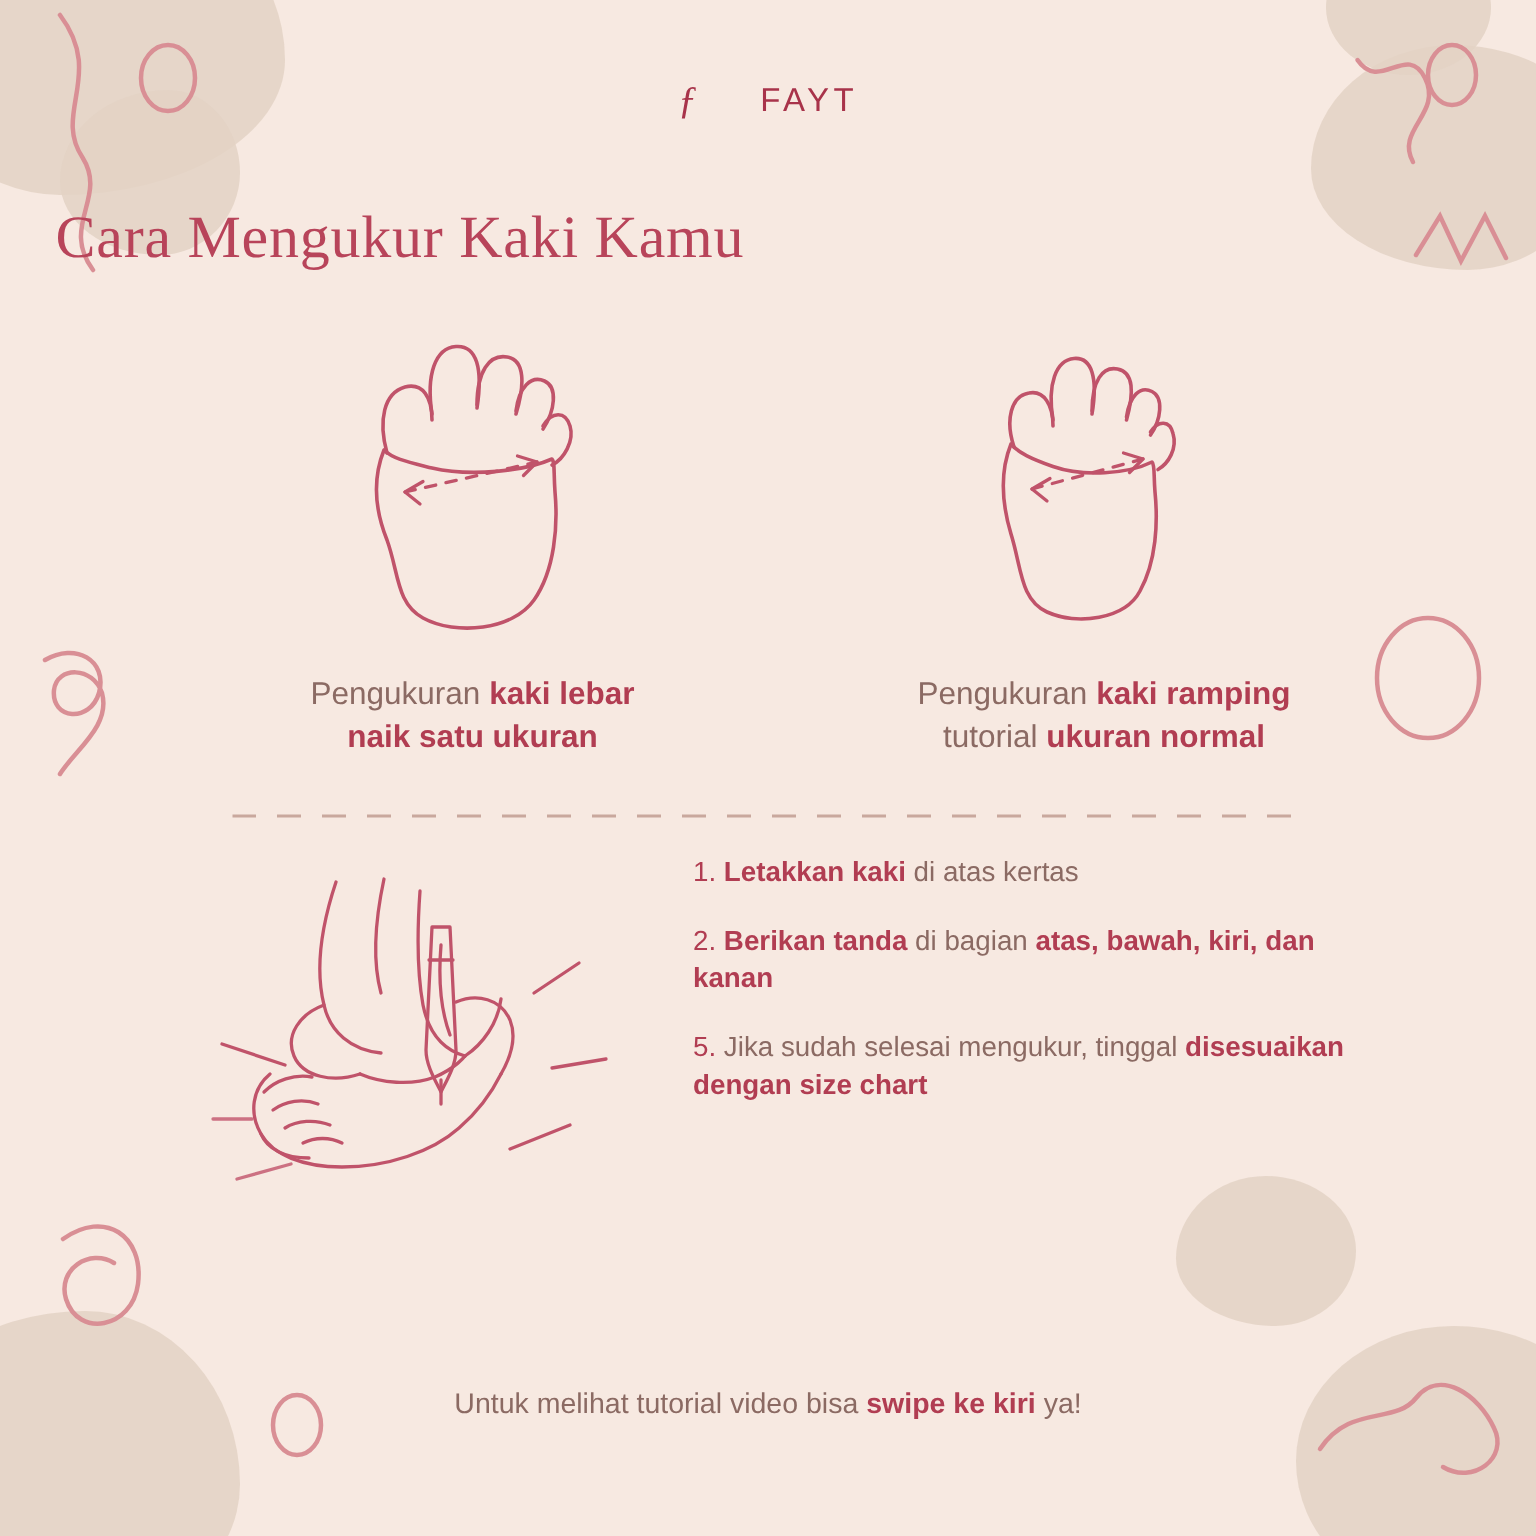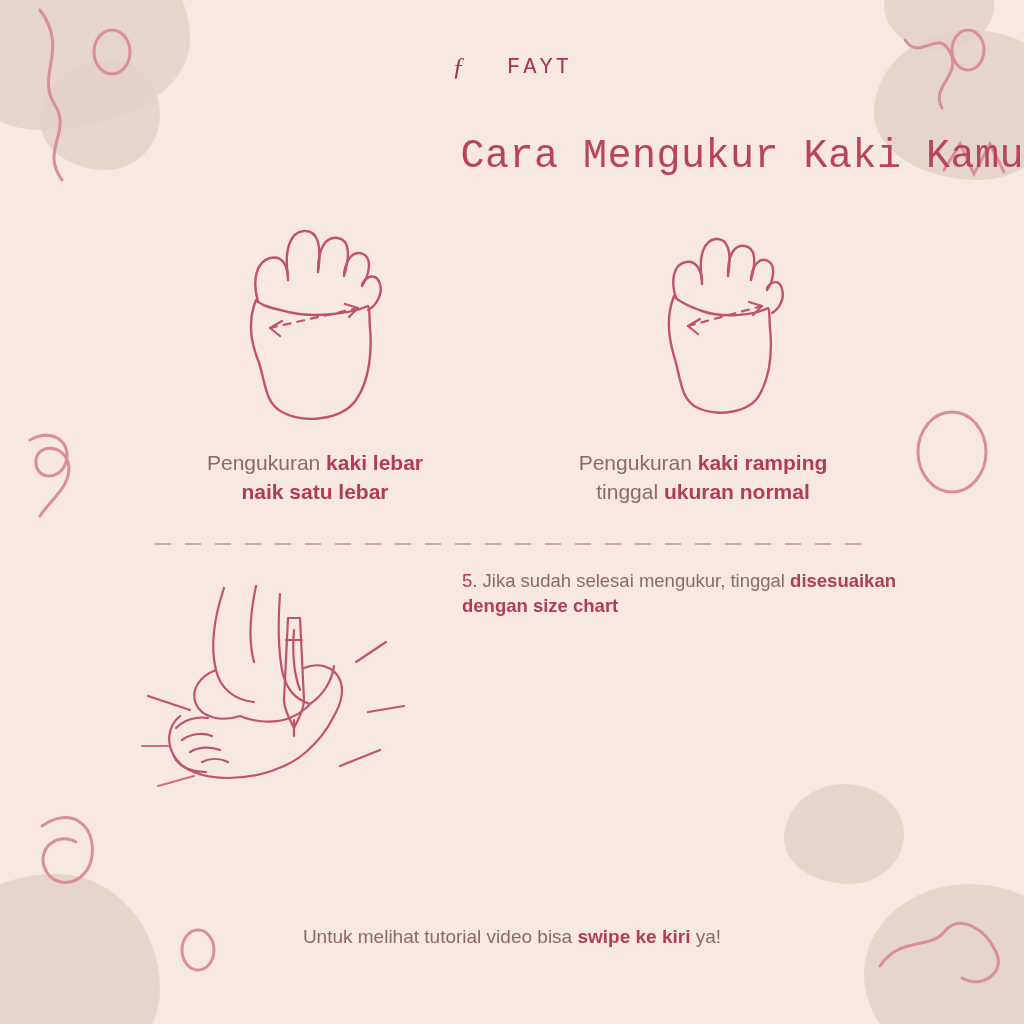--- a/index.html
+++ b/index.html
@@ -86,33 +86,33 @@
     display: inline-block;
     font-family: "Liberation Serif", serif;
     font-style: italic;
     font-size: 26px;
     vertical-align: middle;
     margin-right: 6px;
     color: #a8334a;
   }
   .brand-name {
     display: inline-block;
-    font-family: Liberation Mono, monospace;
+    font-family: Liberation Sans, sans-serif;
     font-size: 22px;
     letter-spacing: 3px;
     vertical-align: middle;
     color: #a8334a;
     margin-left: 36px;
   }
   .title {
     position: absolute;
     top: 134px;
     left: 0; right: 0;
-    text-align: right;
-    font-family: Liberation Mono, monospace;
+    text-align: left;
+    font-family: Liberation Serif, serif;
     font-size: 40px;
     color: #b8445a;
     letter-spacing: .5px;
     margin-left: 37px;
   }
   .feet-row {
     position: absolute;
     top: 210px;
     left: 0; right: 0;
     height: 230px;
@@ -126,21 +126,21 @@
 
   .caption {
     position: absolute;
     text-align: center;
     font-size: 21px;
     line-height: 29px;
     color: #8b6a63;
   }
   .caption b { color: #b13d52; font-weight: bold; }
   .cap-left { left: 120px; width: 390px; top: 448px; }
-  .cap-right { left: 493px; width: 420px; top: 448px; }
+  .cap-right { left: 526px; width: 420px; top: 448px; }
 
   .divider {
     position: absolute;
     top: 543px;
     left: 155px;
     width: 715px;
     height: 2px;
     background: repeating-linear-gradient(to right, #c9a89d 0 16px, transparent 16px 30px);
   }
   .hand-illustration {
@@ -237,26 +237,26 @@
         <g fill="none" stroke="#c0536a" stroke-width="2.2" stroke-linecap="round">
           <path d="M48,116 L122,96" stroke-dasharray="7 7"></path>
           <path d="M48,116 l12,-7 M48,116 l10,8"></path>
           <path d="M122,96 l-13,-4 M122,96 l-9,9"></path>
         </g>
       </svg>
     </div>
 
     <div class="caption cap-left">
       <span>Pengukuran </span><b>kaki lebar</b><br>
-      <b>naik satu lebar</b>
+      <b>naik satu ukuran</b>
     </div>
 
     <div class="caption cap-right">
       <span>Pengukuran </span><b>kaki ramping</b><br>
-      <span>tinggal </span><b>ukuran normal</b>
+      <span>tutorial </span><b>ukuran normal</b>
     </div>
 
     <div class="divider"></div>
 
     <svg class="hand-illustration" width="300" height="260" viewBox="0 0 300 260">
       <g fill="none" stroke="#c0536a" stroke-width="2.2" stroke-linecap="round" stroke-linejoin="round">
 
         <path d="M96,18 C86,48 82,76 88,100 C92,118 106,130 126,132"></path>
         <path d="M128,16 C122,44 120,70 126,92"></path>
         <path d="M152,24 C150,52 150,78 154,100 C158,120 168,130 182,134"></path>
@@ -282,20 +282,26 @@
         <path d="M14,176 L40,176" opacity=".8"></path>
         <path d="M30,216 L66,206" opacity=".8"></path>
         <path d="M228,92 L258,72"></path>
         <path d="M240,142 L276,136"></path>
         <path d="M212,196 L252,180"></path>
       </g>
     </svg>
 
     <div class="steps">
       <div class="step">
+        <span class="num">1.</span><b> Letakkan kaki</b><span> di atas kertas</span>
+      </div>
+      <div class="step">
+        <span class="num">2.</span><b> Berikan tanda</b><span> di bagian </span><b>atas, bawah, kiri, dan kanan</b>
+      </div>
+      <div class="step">
         <span class="num">5.</span><span> Jika sudah selesai mengukur, tinggal </span><b>disesuaikan dengan size chart</b>
       </div>
     </div>
 
     <div class="footer-note">
       <span>Untuk melihat tutorial video bisa </span><b>swipe ke kiri</b><span> ya!</span>
     </div>
 
   </div>
 </div>

